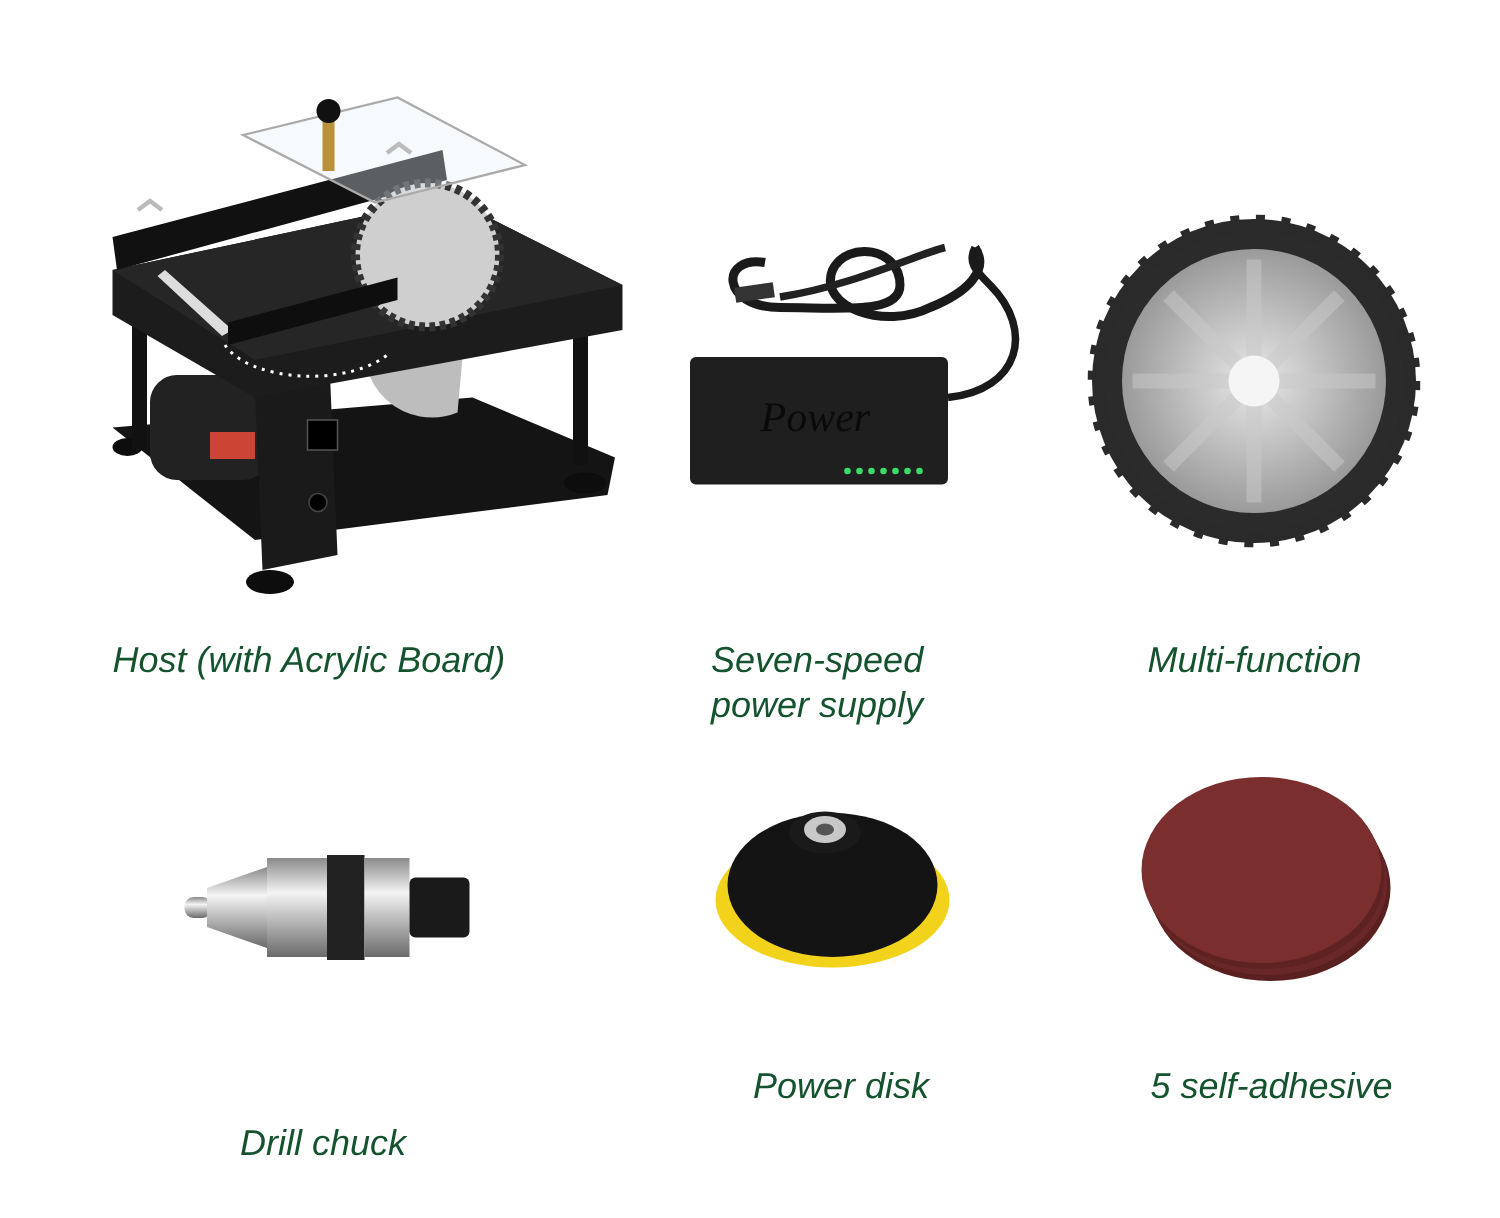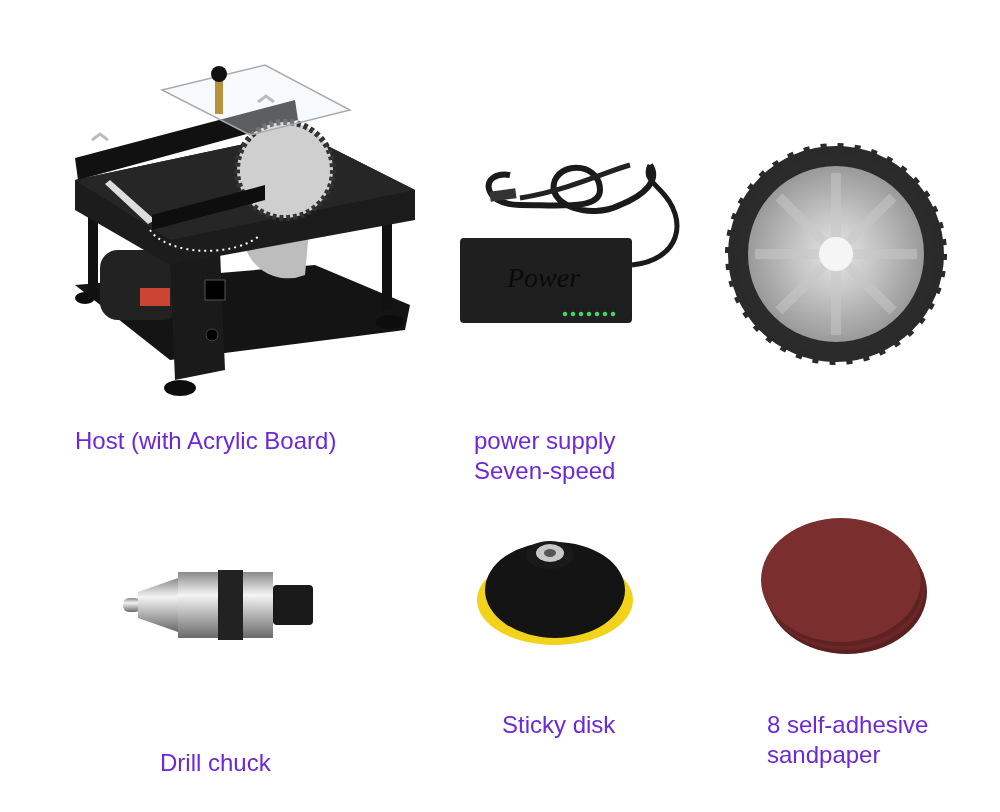--- a/index.html
+++ b/index.html
@@ -1,19 +1,19 @@
 <!DOCTYPE html>
 <html><head>
 <meta charset="utf-8">
 <style>
   html, body { margin:0; padding:0; background:#ffffff; }
   body { width:1000px; height:812px; position:relative; overflow:hidden;
          font-family:"Liberation Sans", sans-serif; color:#111; }
   .abs { position:absolute; }
-  .label { position:absolute; font-size:24px; line-height:30px; color:#6d28d9; white-space:nowrap; }
+  .label { position:absolute; font-size:24px; line-height:30px; color:#14532d; white-space:nowrap;font-style:italic; }
   .label div { display:block; }
   svg { display:block; }
 </style>
 </head>
 <body>
 
 <div class="abs" style="left:60px;top:60px;width:370px;height:350px;">
   <svg width="370" height="350" viewBox="0 0 370 350">
 
     <polygon points="15,225 110,300 345,270 350,245 255,205" fill="#141414"></polygon>
@@ -75,22 +75,22 @@
         <circle cx="123" cy="164" r="2.2"></circle>
         <circle cx="131" cy="164" r="2.2"></circle>
       <circle cx="139" cy="164" r="2.2"></circle>
         <circle cx="147" cy="164" r="2.2"></circle>
         <circle cx="155" cy="164" r="2.2"></circle>
       <circle cx="163" cy="164" r="2.2"></circle>
     </g>
   </svg>
 </div>
 <div class="label" style="left:474px;top:426px;">
+  <div>Seven-speed</div>
   <div>power supply</div>
-  <div>Seven-speed</div>
 </div>
 
 <div class="abs" style="left:725px;top:143px;width:222px;height:222px;">
   <svg width="222" height="222" viewBox="0 0 222 222">
     <defs>
       <radialGradient id="bl" cx="50%" cy="50%" r="50%">
         <stop offset="0" stop-color="#e8e8e8"></stop>
         <stop offset="1" stop-color="#9a9a9a"></stop>
       </radialGradient>
     </defs>
@@ -100,20 +100,21 @@
     <g stroke="#c9c9c9" stroke-width="10" opacity="0.5">
       <line x1="111" y1="30" x2="111" y2="192"></line>
       <line x1="30" y1="111" x2="192" y2="111"></line>
       <line x1="54" y1="54" x2="168" y2="168"></line>
       <line x1="168" y1="54" x2="54" y2="168"></line>
     </g>
     <circle cx="111" cy="111" r="17" fill="#f5f5f5"></circle>
   </svg>
 </div>
 <div class="label" style="left:765px;top:426px;">
+  <div>Multi-function</div>
 </div>
 
 <div class="abs" style="left:118px;top:560px;width:210px;height:90px;">
   <svg width="210" height="90" viewBox="0 0 210 90">
     <defs>
       <linearGradient id="ch" x1="0" y1="0" x2="0" y2="1">
         <stop offset="0" stop-color="#8a8a8a"></stop>
         <stop offset="0.35" stop-color="#f4f4f4"></stop>
         <stop offset="1" stop-color="#6a6a6a"></stop>
       </linearGradient>
@@ -133,27 +134,26 @@
 <div class="abs" style="left:475px;top:520px;width:160px;height:130px;">
   <svg width="160" height="130" viewBox="0 0 160 130">
     <ellipse cx="80" cy="80" rx="78" ry="45" fill="#f2d21b"></ellipse>
     <ellipse cx="80" cy="70" rx="70" ry="48" fill="#141414"></ellipse>
     <ellipse cx="75" cy="35" rx="24" ry="14" fill="#1a1a1a"></ellipse>
     <ellipse cx="75" cy="33" rx="14" ry="9" fill="#c8c8c8"></ellipse>
     <ellipse cx="75" cy="33" rx="6" ry="4" fill="#555"></ellipse>
   </svg>
 </div>
 <div class="label" style="left:502px;top:710px;">
-  <div>Sticky disk</div>
+  <div>Power disk</div>
 </div>
 
 <div class="abs" style="left:755px;top:510px;width:180px;height:150px;">
   <svg width="180" height="150" viewBox="0 0 180 150">
     <ellipse cx="92" cy="82" rx="80" ry="62" fill="#5a2020"></ellipse>
     <ellipse cx="90" cy="78" rx="80" ry="62" fill="#6a2727"></ellipse>
     <ellipse cx="88" cy="74" rx="80" ry="62" fill="#5e2222"></ellipse>
     <ellipse cx="86" cy="70" rx="80" ry="62" fill="#7a2e2e"></ellipse>
   </svg>
 </div>
 <div class="label" style="left:767px;top:710px;">
-  <div>8 self-adhesive</div>
-  <div>sandpaper</div>
+  <div>5 self-adhesive</div>
 </div>
 
 </body></html>

